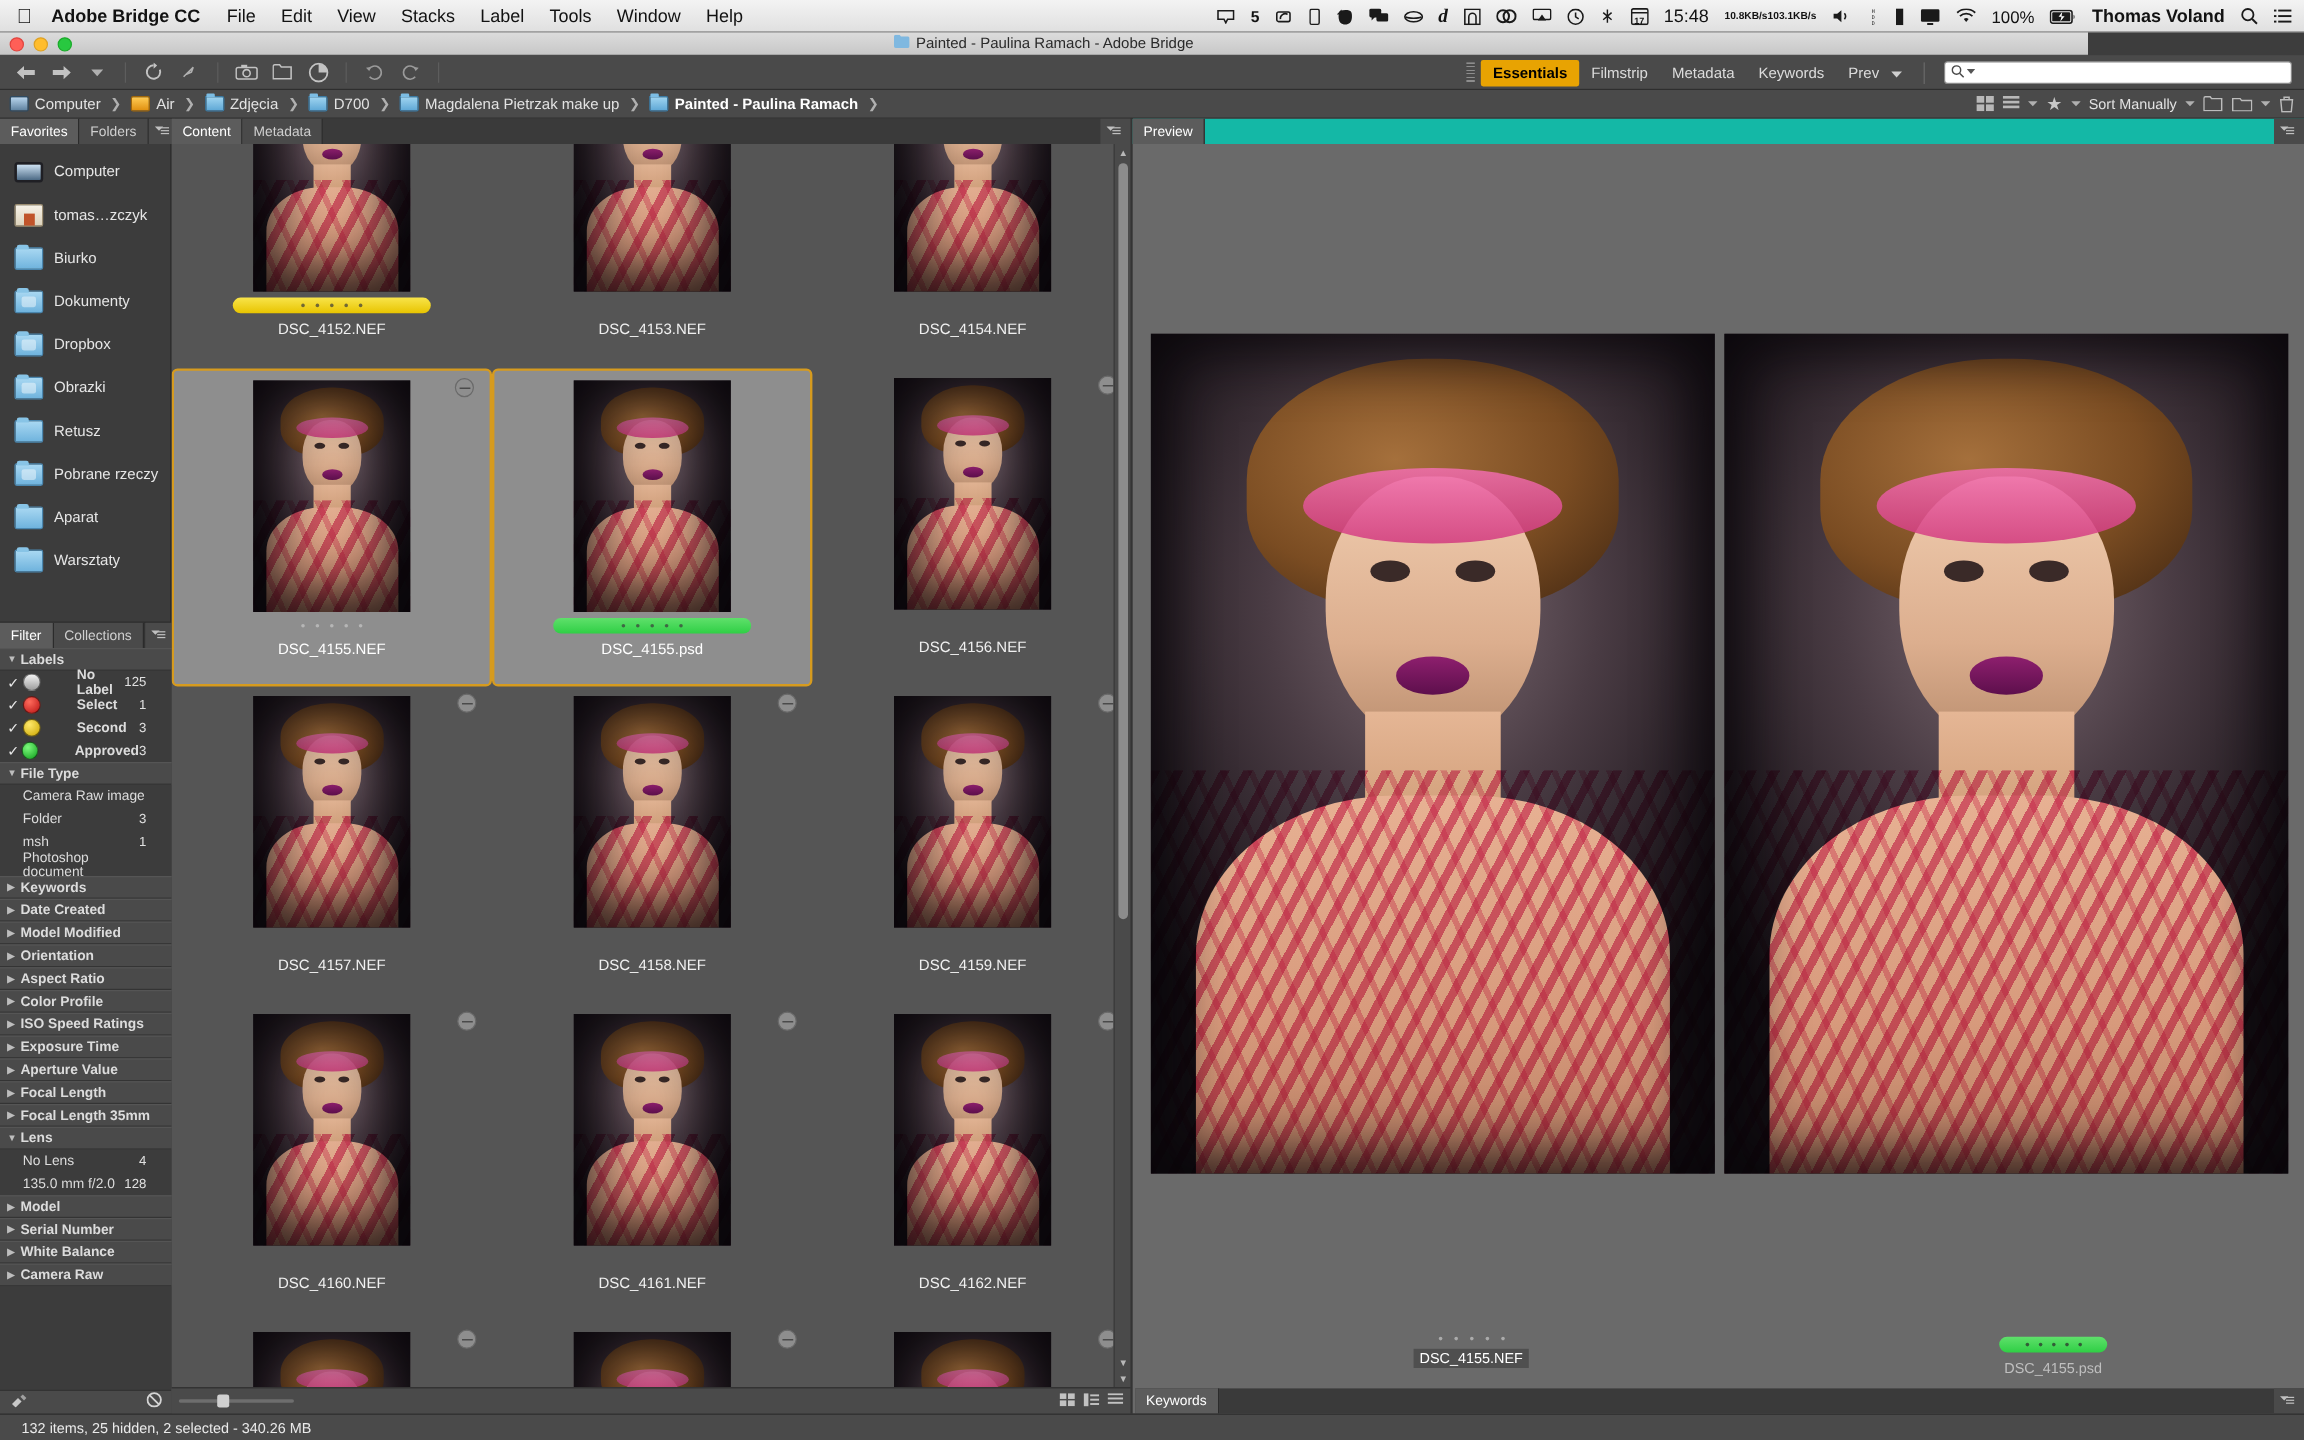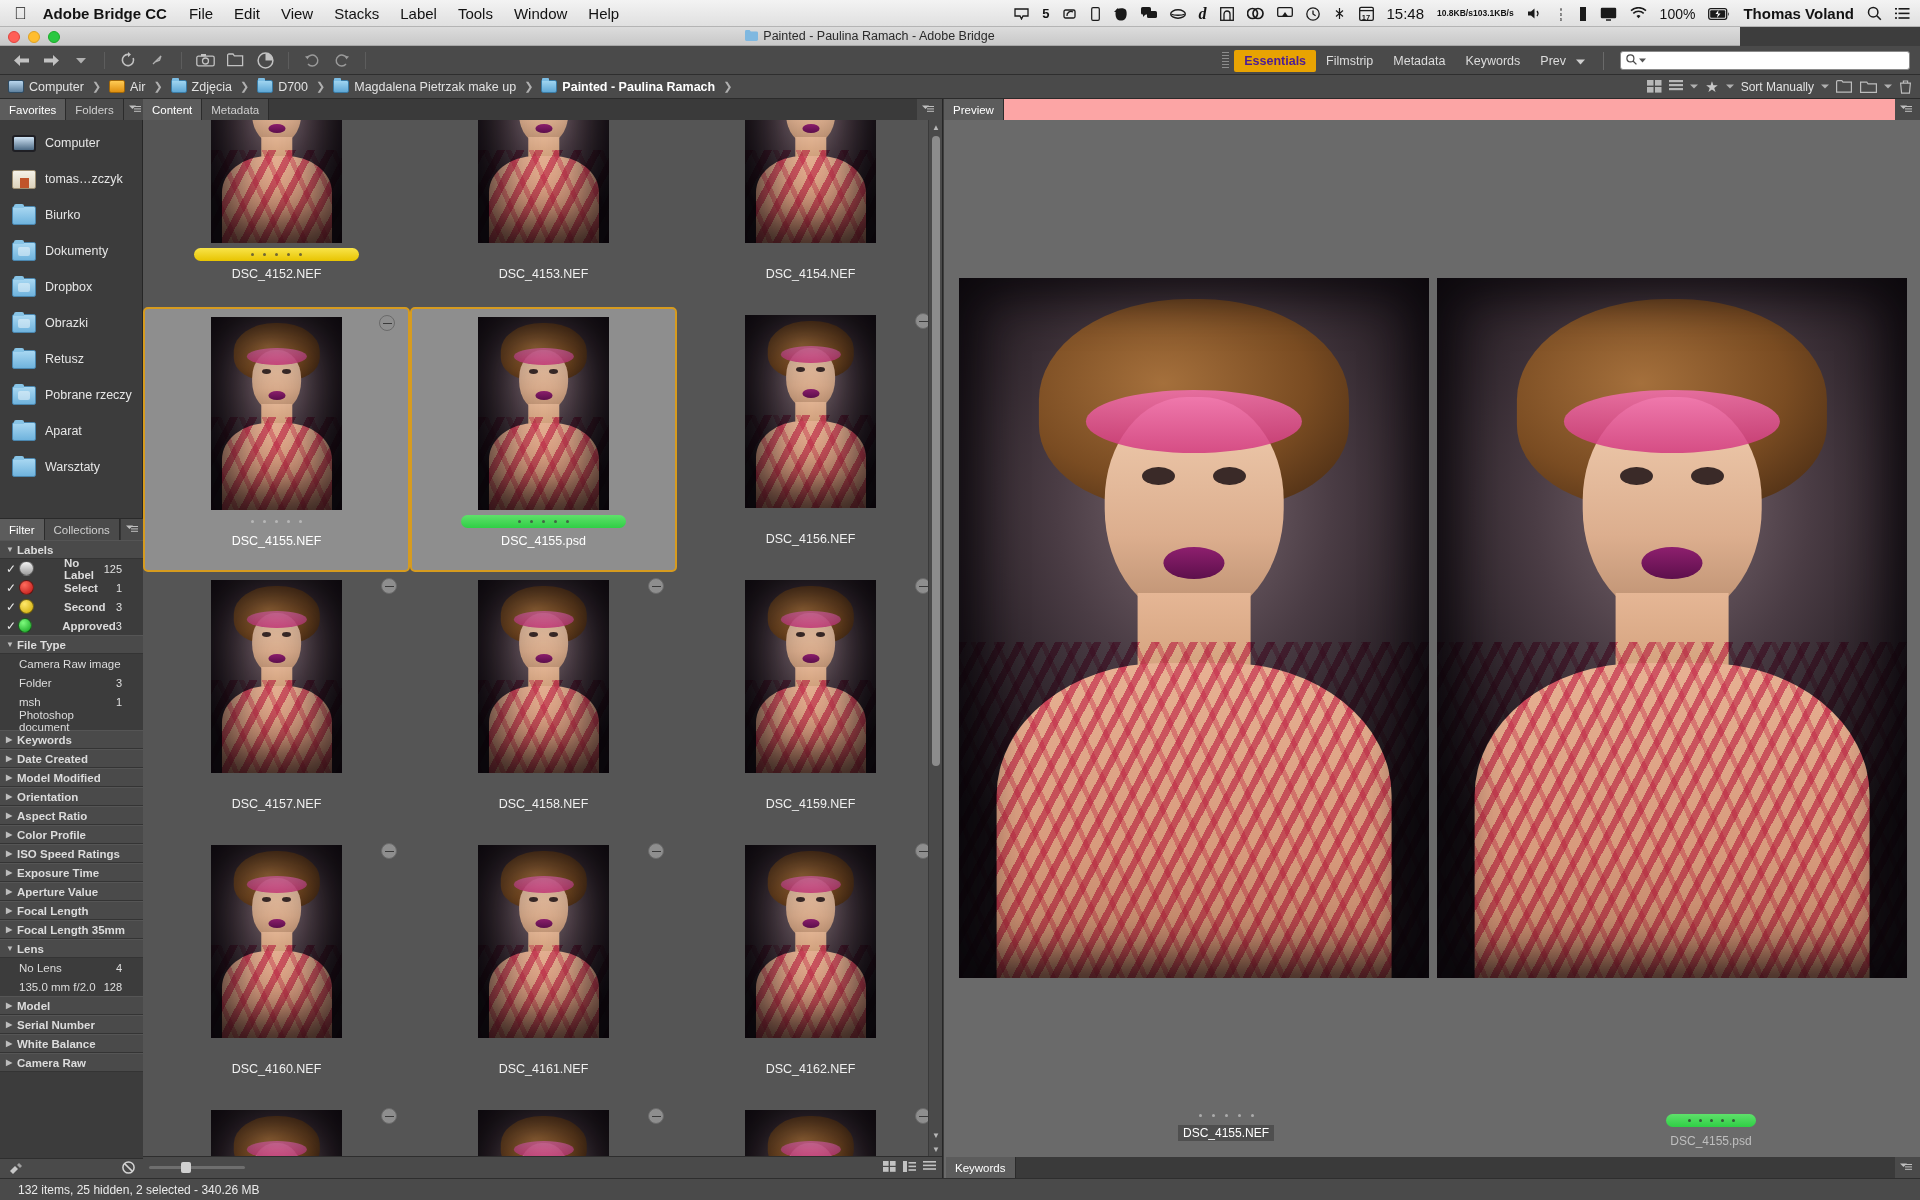--- a/index.html
+++ b/index.html
@@ -51,21 +51,21 @@
   .tb-left { display: flex; align-items: center; padding-left: 8px; gap: 4px; }
   .tbtn { width: 26px; height: 22px; display: flex; align-items: center;
     justify-content: center; color: #bdbdbd; }
   .tbsep { width: 1px; height: 17px; background: #5d5d5d; margin: 0 6px; }
   .ws-tabs { position: absolute; right: 308px; top: 0; height: 29px;
     display: flex; align-items: center; }
   .ws-grip { width: 7px; height: 17px; margin-right: 5px;
      background: repeating-linear-gradient(to bottom,#8d8d8d 0 1px,transparent 1px 3px);
   }
   .ws-tab { padding: 4px 10px; font-size: 12.5px; color: #dcdcdc; }
-  .ws-tab.active { background: #e8a302; color: #4c1d95; font-weight: bold;
+  .ws-tab.active { background: #e8a302; color: #000000; font-weight: bold;
     border-radius: 2px; }
   .ws-divider { width: 1px; height: 18px; background: #6a6a6a; margin: 0 8px; }
   .search-box { position: absolute; right: 10px; top: 5px; width: 290px; height: 19px;
     background: #fff; border: 1px solid #8a8a8a; border-radius: 3px;
     display: flex; align-items: center; padding: 0 5px; }
   .search-box .mag { color: #555; font-size: 11px; margin-right: 2px; }
   .search-box .caret { color: #555; font-size: 7px; }
 
   
   .crumbs {
@@ -1184,21 +1184,21 @@
                 <rect x="0" y="3.6" width="13" height="1.6"></rect>
                 <rect x="0" y="7.2" width="13" height="1.6"></rect>
               </g>
             </svg>
         </span>
       </div>
     </div>
   </div>
 
   <div class="preview">
-    <div class="content-tabs" style="background:#fca5a5">
+    <div class="content-tabs" style="background:#14b8a6">
       <span class="ptab active">Preview</span>
       <span class="ptab-flyout" style="padding-right:8px">
         <svg width="12" height="9" viewBox="0 0 12 9">
             <path d="M0 0.5h7L3.5 4z" fill="#c0c0c0"></path>
             <g fill="#c0c0c0">
               <rect x="5" y="1" width="7" height="1"></rect>
               <rect x="5" y="3.4" width="7" height="1"></rect>
               <rect x="5" y="5.8" width="7" height="1"></rect>
             </g>
           </svg>

